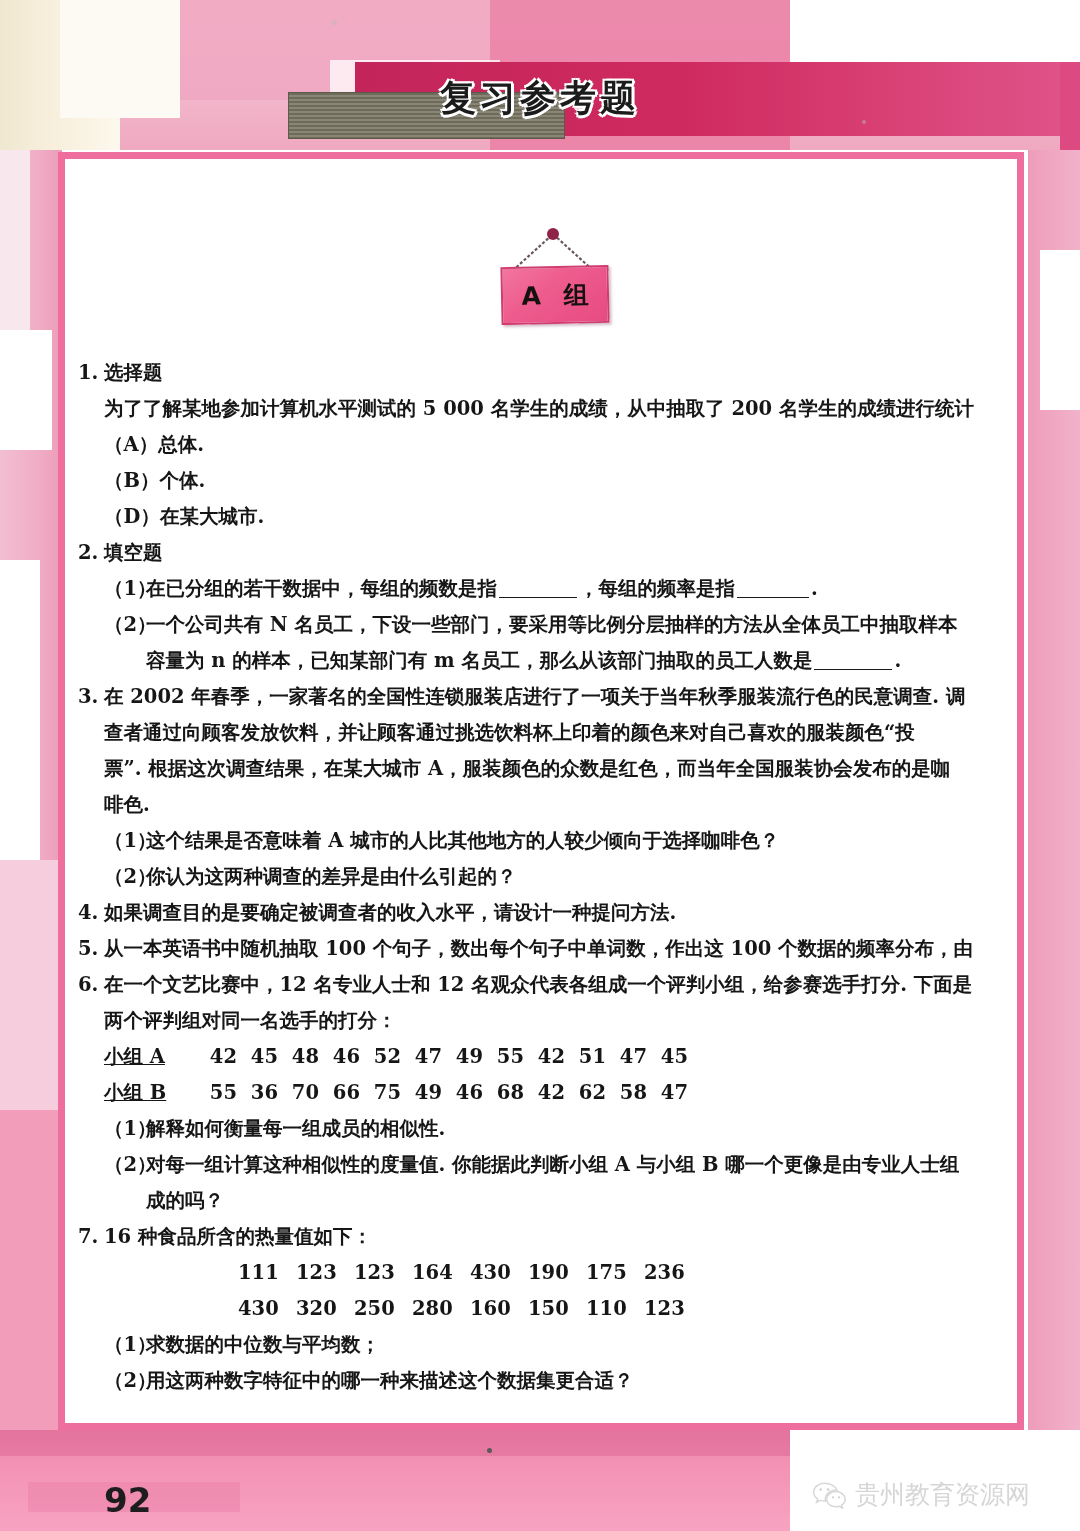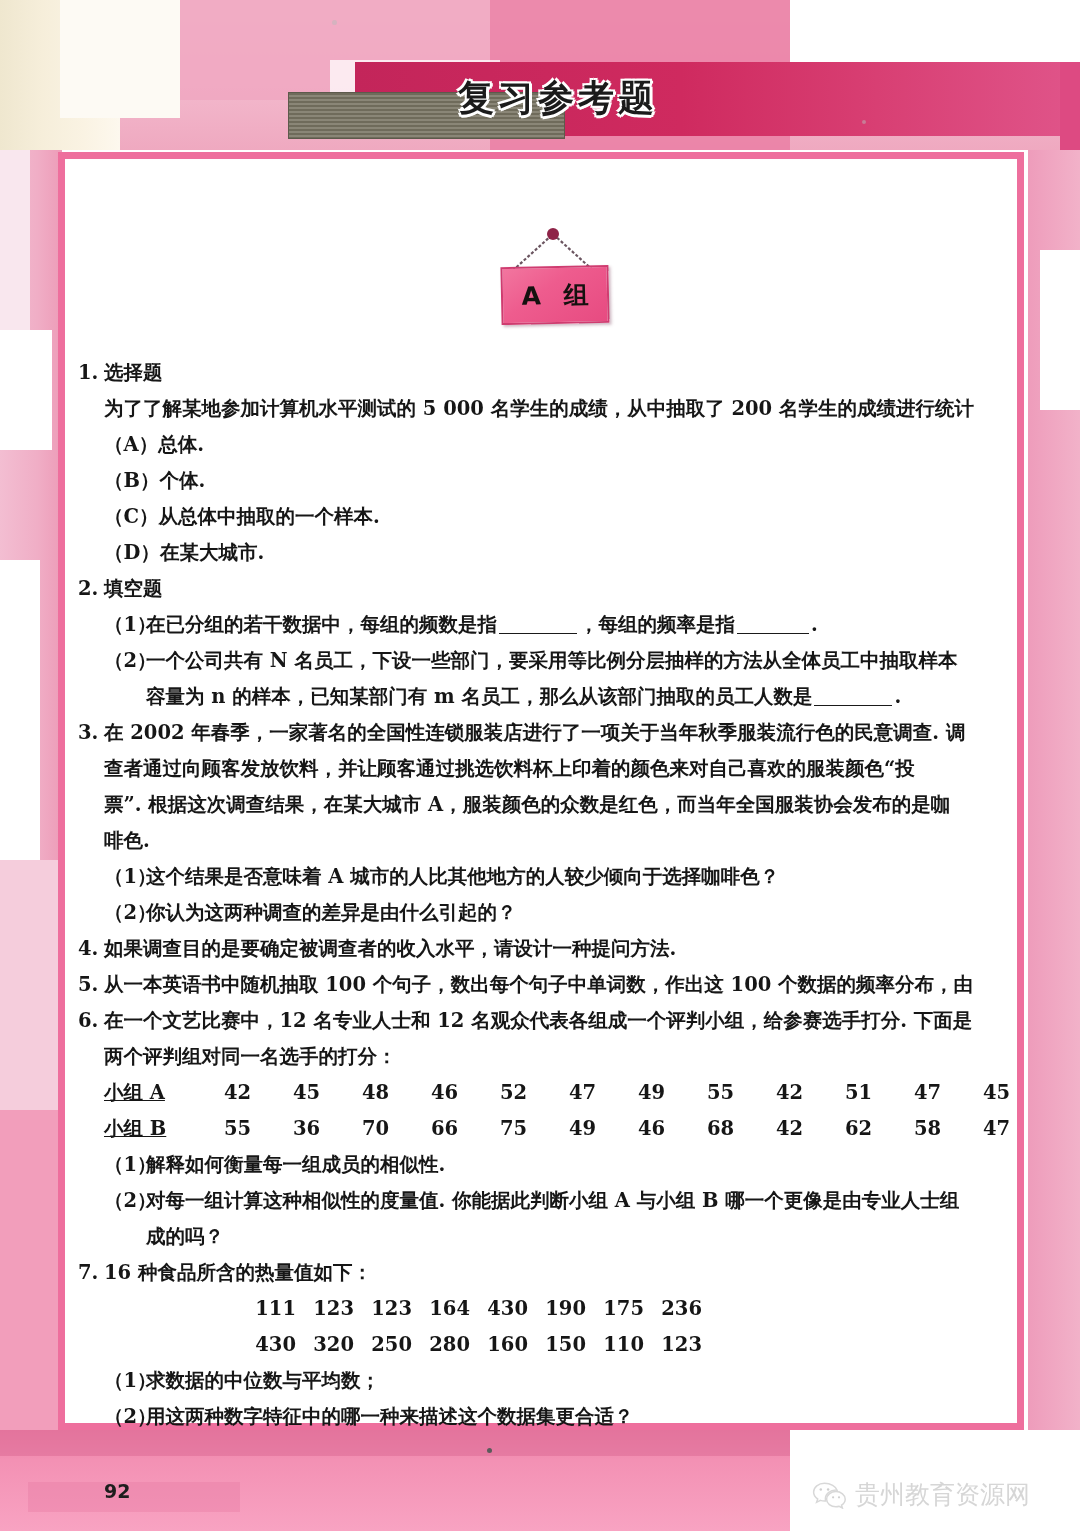--- a/index.html
+++ b/index.html
@@ -136,21 +136,21 @@
     width: 966px;
     height: 1278px;
     background: #ffffff;
     border: 7px solid #ee6f9d;
     box-sizing: border-box;
   }
 
   
   .chapter-title {
     position: absolute;
-    left: 458px;
+    left: 440px;
     top: 74px;
     font-family: "DejaVu Sans", "Liberation Sans", sans-serif;
     font-size: 36px;
     font-weight: bold;
     color: #1b1b1b;
     letter-spacing: 4px;
     text-shadow:
       -2px -2px 0 #ffffff, 2px -2px 0 #ffffff,
       -2px  2px 0 #ffffff, 2px  2px 0 #ffffff,
        0    3px 0 #ffffff, 3px  0   0 #ffffff;
@@ -248,39 +248,38 @@
   .data-row {
     display: flex;
     padding-left: 26px;
     align-items: baseline;
   }
   .data-label { width: 92px; flex: none; text-decoration: underline; }
   .data-cells { display: flex; }
   .data-cells span {
     display: inline-block;
     width: 41px;
-    text-align: left;
-    margin-left: 28px;
+    text-align: right;
   }
 
   .calorie-block { padding-left: 160px; }
   .calorie-row { display: flex; }
   .calorie-row span {
     display: inline-block;
     width: 58px;
-    text-align: right;
+    text-align: left;
   }
 
   
   .page-number {
     position: absolute;
     left: 104px;
     top: 1480px;
     font-family: "DejaVu Sans", "Liberation Sans", sans-serif;
-    font-size: 19px;
+    font-size: 34px;
     font-weight: bold;
     color: #1d1d1d;
     z-index: 5;
   }
   .watermark {
     position: absolute;
     left: 812px;
     top: 1478px;
     display: flex;
     align-items: center;
@@ -364,21 +363,20 @@
       <div class="num-head">
         <span class="num">1.</span>
         <span class="q-body">选择题</span>
       </div>
       <div class="indent1">为了了解某地参加计算机水平测试的 5 000 名学生的成绩，从中抽取了 200 名学生的成绩进行统计</div>
       <div class="mc-row">
         <span class="mc-col">（A）总体.</span>
         <span class="mc-col">（B）个体.</span>
       </div>
       <div class="mc-row">
-        <span class="mc-col">（C）从总体中抽取的一个样本.</span>
         <span class="mc-col">（D）在某大城市.</span>
       </div>
     </div>
 
     <div class="q">
       <div class="num-head">
         <span class="num">2.</span>
         <span class="q-body">填空题</span>
       </div>
       <div class="sub">

